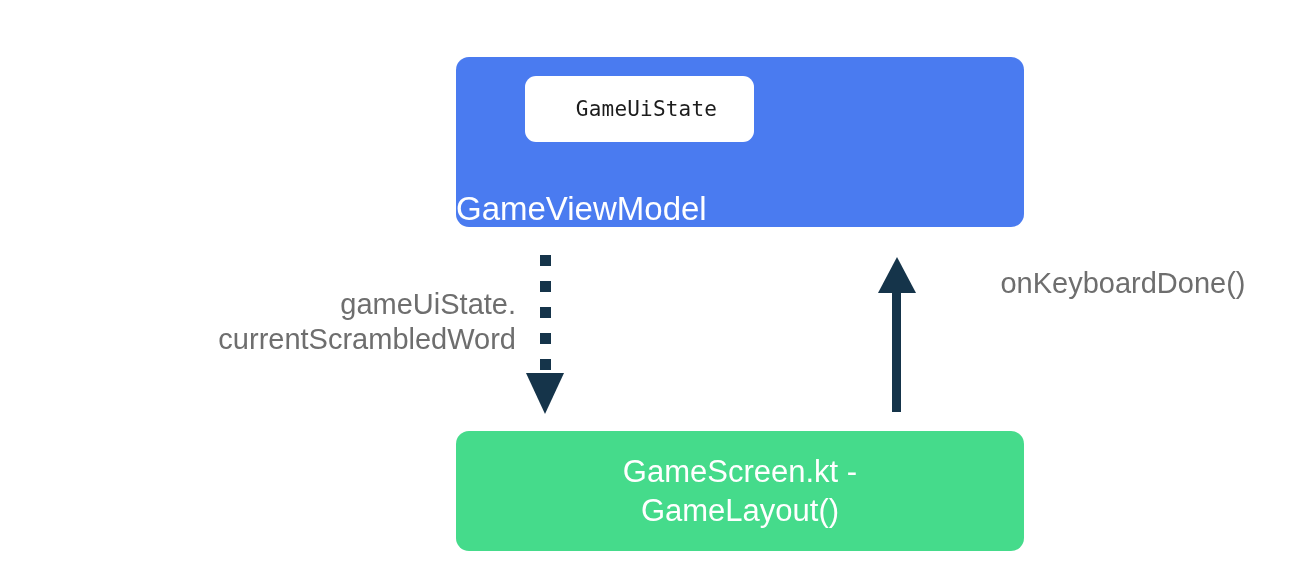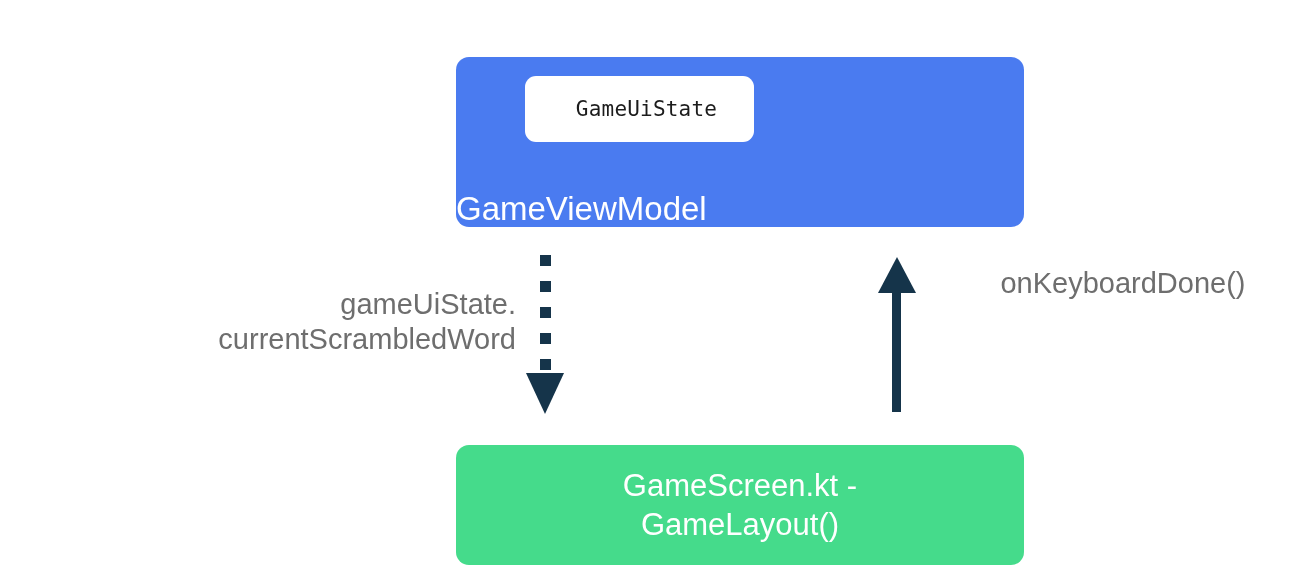--- a/index.html
+++ b/index.html
@@ -69,21 +69,20 @@
 
   #gamescreen-box {
     left: 456px;
     top: 431px;
     width: 568px;
     height: 120px;
     background: #45db8b;
     display: flex;
     align-items: center;
     justify-content: center;
-    margin-top: 14px;
   }
   #gamescreen-label {
     text-align: center;
     font-size: 31px;
     line-height: 1.26;
     color: #ffffff;
     white-space: pre-line;
   }
 
   

